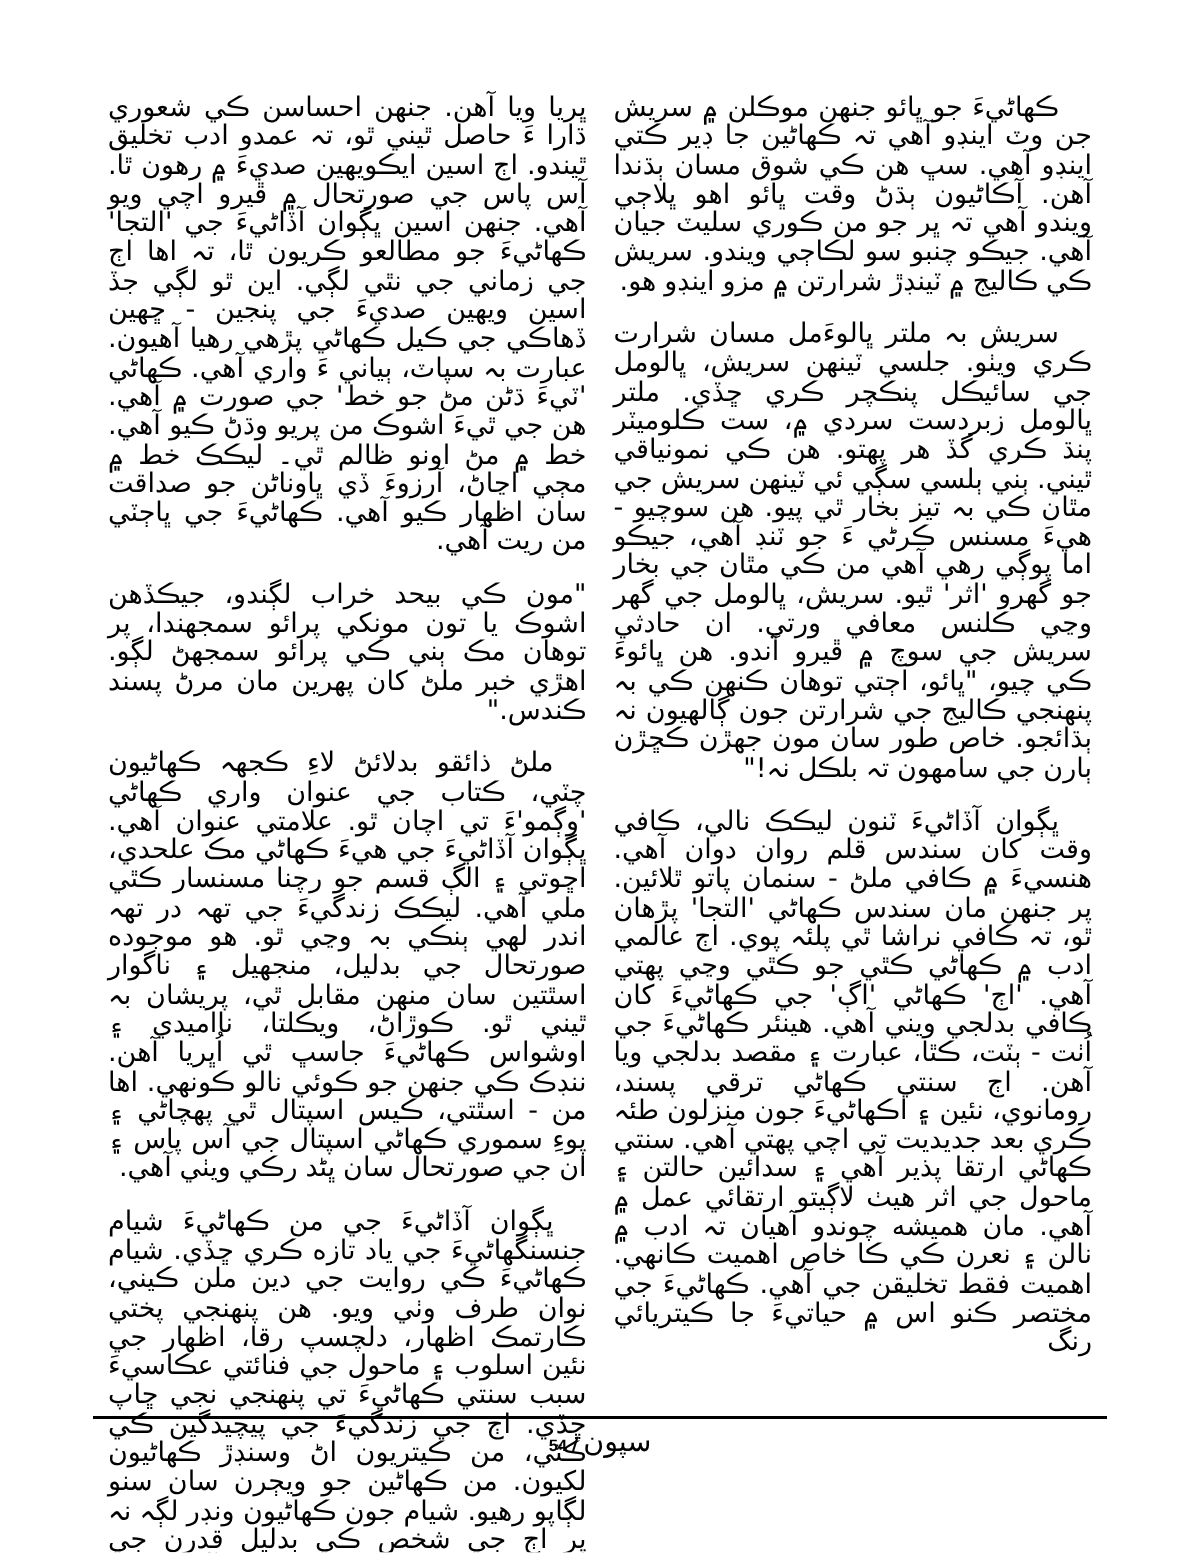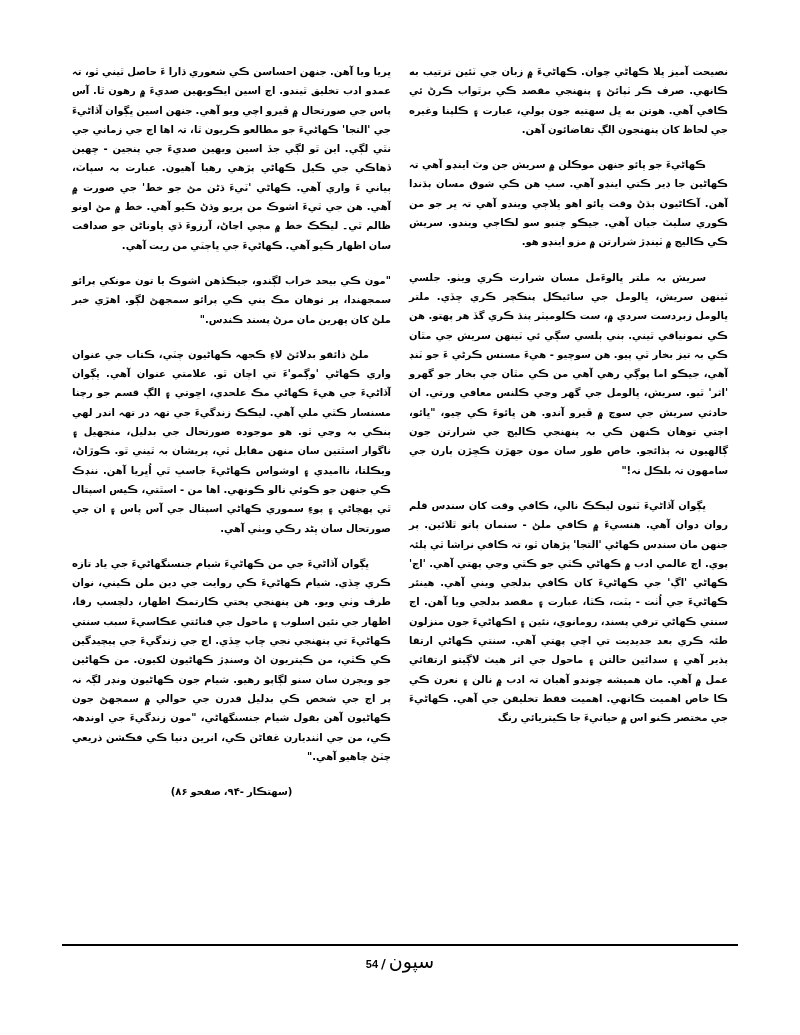--- a/index.html
+++ b/index.html
@@ -33,23 +33,23 @@
   }
   .column {
     flex: 1 1 0;
     min-width: 0;
     direction: rtl;
     text-align: justify;
     text-justify: inter-word;
   }
   .para {
     margin: 0 0 0 0;
-    font-size: 10px;
+    font-size: 18px;
     line-height: 19.3px;
-    font-weight: 700;
+    font-weight: 400;
     letter-spacing: -0.1px;
     word-spacing: -0.5px;
     text-align: justify;
     direction: rtl;
     -webkit-font-smoothing: none;
   }
   .para + .para {
     margin-top: 16px;
   }
   .para.indent {
@@ -102,21 +102,20 @@
   }
 </style>
 </head>
 <body>
 
 <div class="page">
 
   <div class="body-area">
 
     <div class="column">
-      <p class="para">نصيحت آميز ڀلا ڪهاڻي چوان. ڪهاڻيءَ ۾ زبان جي ٽئين ترتيب به ڪانهي. صرف ڪر ٽپائڻ ۽ پنهنجي مقصد ڪي برٿواب ڪرڻ ئي ڪافي آهي. هوتن به ڀل سهتيه جون ٻولي، عبارت ۽ ڪلپنا وغيره جي لحاظ کان پنهنجون الڳ تقاضائون آهن.</p>
       <p class="para indent">ڪهاڻيءَ جو ڀائو جنهن موڪلن ۾ سريش جن وٽ اينڊو آهي تہ ڪهاڻين جا ڊير ڪتي اينڊو آهي. سڀ هن ڪي شوق مسان ٻڌندا آهن. آڪاڻيون ٻڌڻ وقت ڀائو اهو ڀلاڄي ويندو آهي تہ ڀر جو من ڪوري سليٽ جيان آهي. جيڪو چنبو سو لڪاڄي ويندو. سريش ڪي ڪاليج ۾ ٽينڊڙ شرارتن ۾ مزو اينڊو هو.</p>
       <p class="para indent">سريش بہ ملتر ڀالوءَمل مسان شرارت ڪري ويٺو. جلسي ٽينهن سريش، ڀالومل جي سائيڪل پنڪچر ڪري ڇڏي. ملتر ڀالومل زبردست سردي ۾، ست ڪلوميٽر پنڌ ڪري گڏ هر پهتو. هن ڪي نمونياقي ٿيني. ٻني ٻلسي سڳي ئي ٽينهن سريش جي مٿان ڪي بہ تيز بخار ٿي پيو. هن سوچيو - هيءَ مسنس ڪرڻي ءَ جو ٽنڊ آهي، جيڪو اما پوڳي رهي آهي من ڪي مٿان جي بخار جو گهرو 'اثر' ٿيو. سريش، ڀالومل جي گهر وڃي ڪلنس معافي ورتي. ان حادثي سريش جي سوچ ۾ ڦيرو آندو. هن ڀائوءَ ڪي چيو، "ڀائو، اڄتي توهان ڪنهن ڪي بہ پنهنجي ڪاليج جي شرارتن جون ڳالهيون نہ ٻڌائجو. خاص طور سان مون جهڙن ڪڇڙن ٻارن جي سامهون تہ بلڪل نہ!"</p>
       <p class="para indent">ڀڳوان آڏاڻيءَ ٽنون ليڪڪ نالي، ڪافي وقت کان سندس قلم روان دوان آهي. هنسيءَ ۾ ڪافي ملڻ - سنمان پاتو ٿلائين. پر جنهن مان سندس ڪهاڻي 'التجا' پڙهان ٿو، تہ ڪافي نراشا ٿي پلئہ پوي. اڄ عالمي ادب ۾ ڪهاڻي ڪٿي جو ڪٿي وڃي پهتي آهي. 'اڄ' ڪهاڻي 'اڳ' جي ڪهاڻيءَ کان ڪافي بدلجي ويني آهي. هينئر ڪهاڻيءَ جي اُٺت - ٻٽت، ڪٿا، عبارت ۽ مقصد بدلجي ويا آهن. اڄ سنتي ڪهاڻي ترقي پسند، رومانوي، نئين ۽ اڪهاڻيءَ جون منزلون طئہ ڪري بعد جديديت تي اچي پهتي آهي. سنتي ڪهاڻي ارتقا پذير آهي ۽ سدائين حالتن ۽ ماحول جي اثر هيٺ لاڳيتو ارتقائي عمل ۾ آهي. مان هميشه چوندو آهيان تہ ادب ۾ نالن ۽ نعرن ڪي ڪا خاص اهميت ڪانهي. اهميت فقط تخليقن جي آهي. ڪهاڻيءَ جي مختصر ڪنو اس ۾ حياتيءَ جا ڪيتريائي رنگ</p>
     </div>
 
     <div class="column">
       <p class="para">ڀريا ويا آهن. جنهن احساسن ڪي شعوري ڌارا ءَ حاصل ٿيني ٿو، تہ عمدو ادب تخليق ٿيندو. اڄ اسين ايڪويهين صديءَ ۾ رهون ٿا. آس پاس جي صورتحال ۾ ڦيرو اچي ويو آهي. جنهن اسين ڀڳوان آڏاڻيءَ جي 'التجا' ڪهاڻيءَ جو مطالعو ڪريون ٿا، تہ اها اڄ جي زماني جي نٿي لڳي. اين ٿو لڳي جڏ اسين ويهين صديءَ جي پنجين - ڇهين ڏهاڪي جي ڪيل ڪهاڻي پڙهي رهيا آهيون. عبارت بہ سپاٽ، ٻياني ءَ واري آهي. ڪهاڻي 'ٽيءَ ڌڻن مڻ جو خط' جي صورت ۾ آهي. هن جي ٿيءَ اشوڪ من پريو وڌڻ ڪيو آهي. خط ۾ مڻ اونو ظالم ٿي۔ ليڪڪ خط ۾ مڄي اڃاڻ، آرزوءَ ڏي ڀاوناڻن جو صداقت سان اظهار ڪيو آهي. ڪهاڻيءَ جي ڀاڄٽي من ريت آهي.</p>
       <p class="para">"مون ڪي بيحد خراب لڳندو، جيڪڏهن اشوڪ يا تون مونکي پرائو سمجهندا، پر توهان مڪ ٻني ڪي پرائو سمجهڻ لڳو. اهڙي خبر ملڻ کان پهرين مان مرڻ پسند ڪندس."</p>
       <p class="para indent">ملڻ ذائقو بدلائڻ لاءِ ڪجهہ ڪهاڻيون چٽي، ڪتاب جي عنوان واري ڪهاڻي 'وڳمو'ءَ تي اچان ٿو. علامتي عنوان آهي. ڀڳوان آڏاڻيءَ جي هيءَ ڪهاڻي مڪ علحدي، اڇوتي ۽ الڳ قسم جو رچنا مسنسار ڪٿي ملي آهي. ليڪڪ زندگيءَ جي تهہ در تهہ اندر لهي ٻنڪي بہ وڃي ٿو. هو موجوده صورتحال جي بدليل، منجهيل ۽ ناگوار اسٿتين سان منهن مقابل ٿي، پريشان بہ ٿيني ٿو. ڪوڙاڻ، ويڪلتا، نااميدي ۽ اوشواس ڪهاڻيءَ جاسڀ ٿي اُڀريا آهن. ننڊڪ ڪي جنهن جو ڪوئي نالو ڪونهي. اها من - اسٿتي، ڪيس اسپتال ٿي پهچاڻي ۽ پوءِ سموري ڪهاڻي اسپتال جي آس پاس ۽ ان جي صورتحال سان ڀڻد رڪي ويٺي آهي.</p>
       <p class="para indent">ڀڳوان آڏاڻيءَ جي من ڪهاڻيءَ شيام جنسنگهاڻيءَ جي ياد تازه ڪري ڇڏي. شيام ڪهاڻيءَ ڪي روايت جي دين ملن ڪيني، نوان طرف وٺي ويو. هن پنهنجي پختي ڪارتمڪ اظهار، دلچسپ رقا، اظهار جي نئين اسلوب ۽ ماحول جي فنائتي عڪاسيءَ سبب سنتي ڪهاڻيءَ تي پنهنجي نجي ڇاپ ڇڏي. اڄ جي زندگيءَ جي پيچيدگين ڪي ڪٿي، من ڪيتريون اڻ وسنڊڙ ڪهاڻيون لکيون. من ڪهاڻين جو ويڄرن سان سنو لڳاپو رهيو. شيام جون ڪهاڻيون ونڊر لڳہ نہ پر اڄ جي شخص ڪي بدليل قدرن جي حوالي ۾ سمجهڻ جون ڪهاڻيون آهن بقول شيام جنسنگهاڻي، "مون زندگيءَ جي اوندهہ ڪي، من جي اٺنديارن غفاڻن ڪي، انرين دنيا ڪي فڪشن ذريعي چٽڻ چاهيو آهي."</p>

